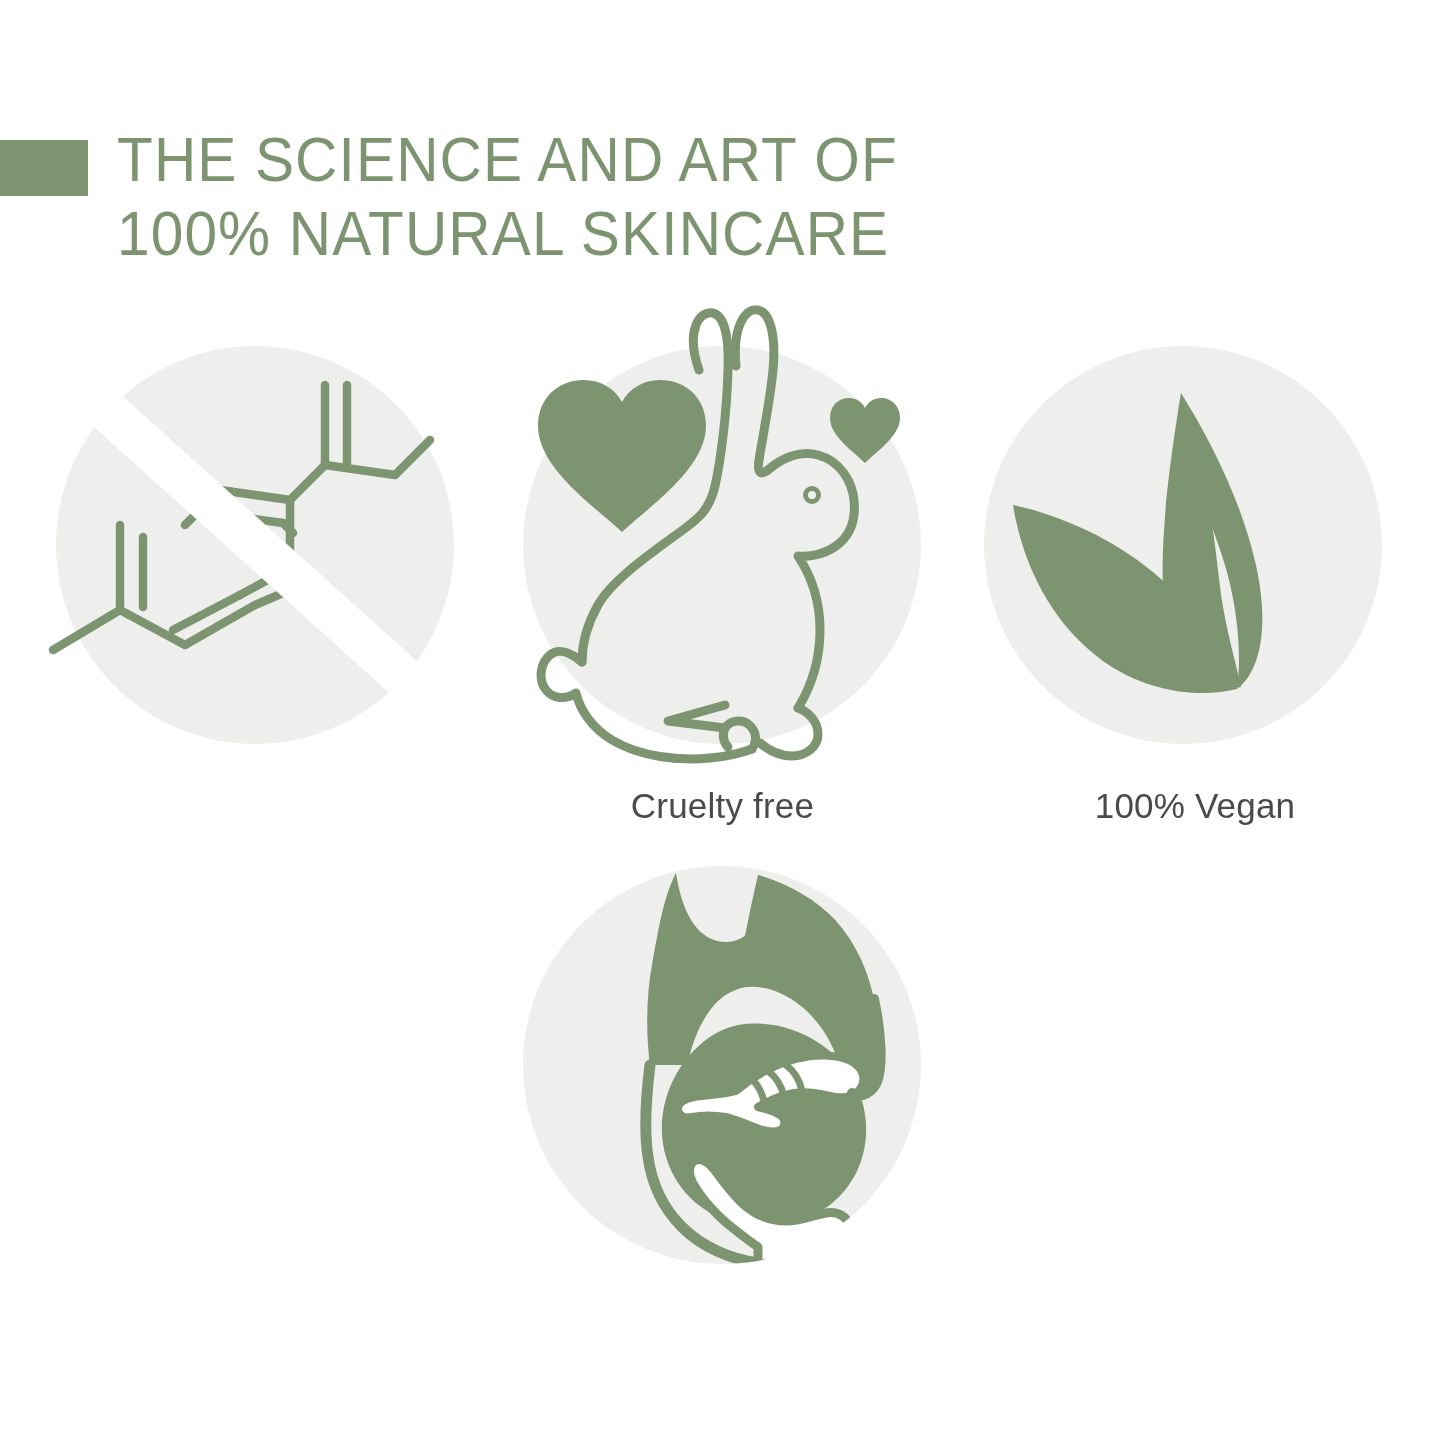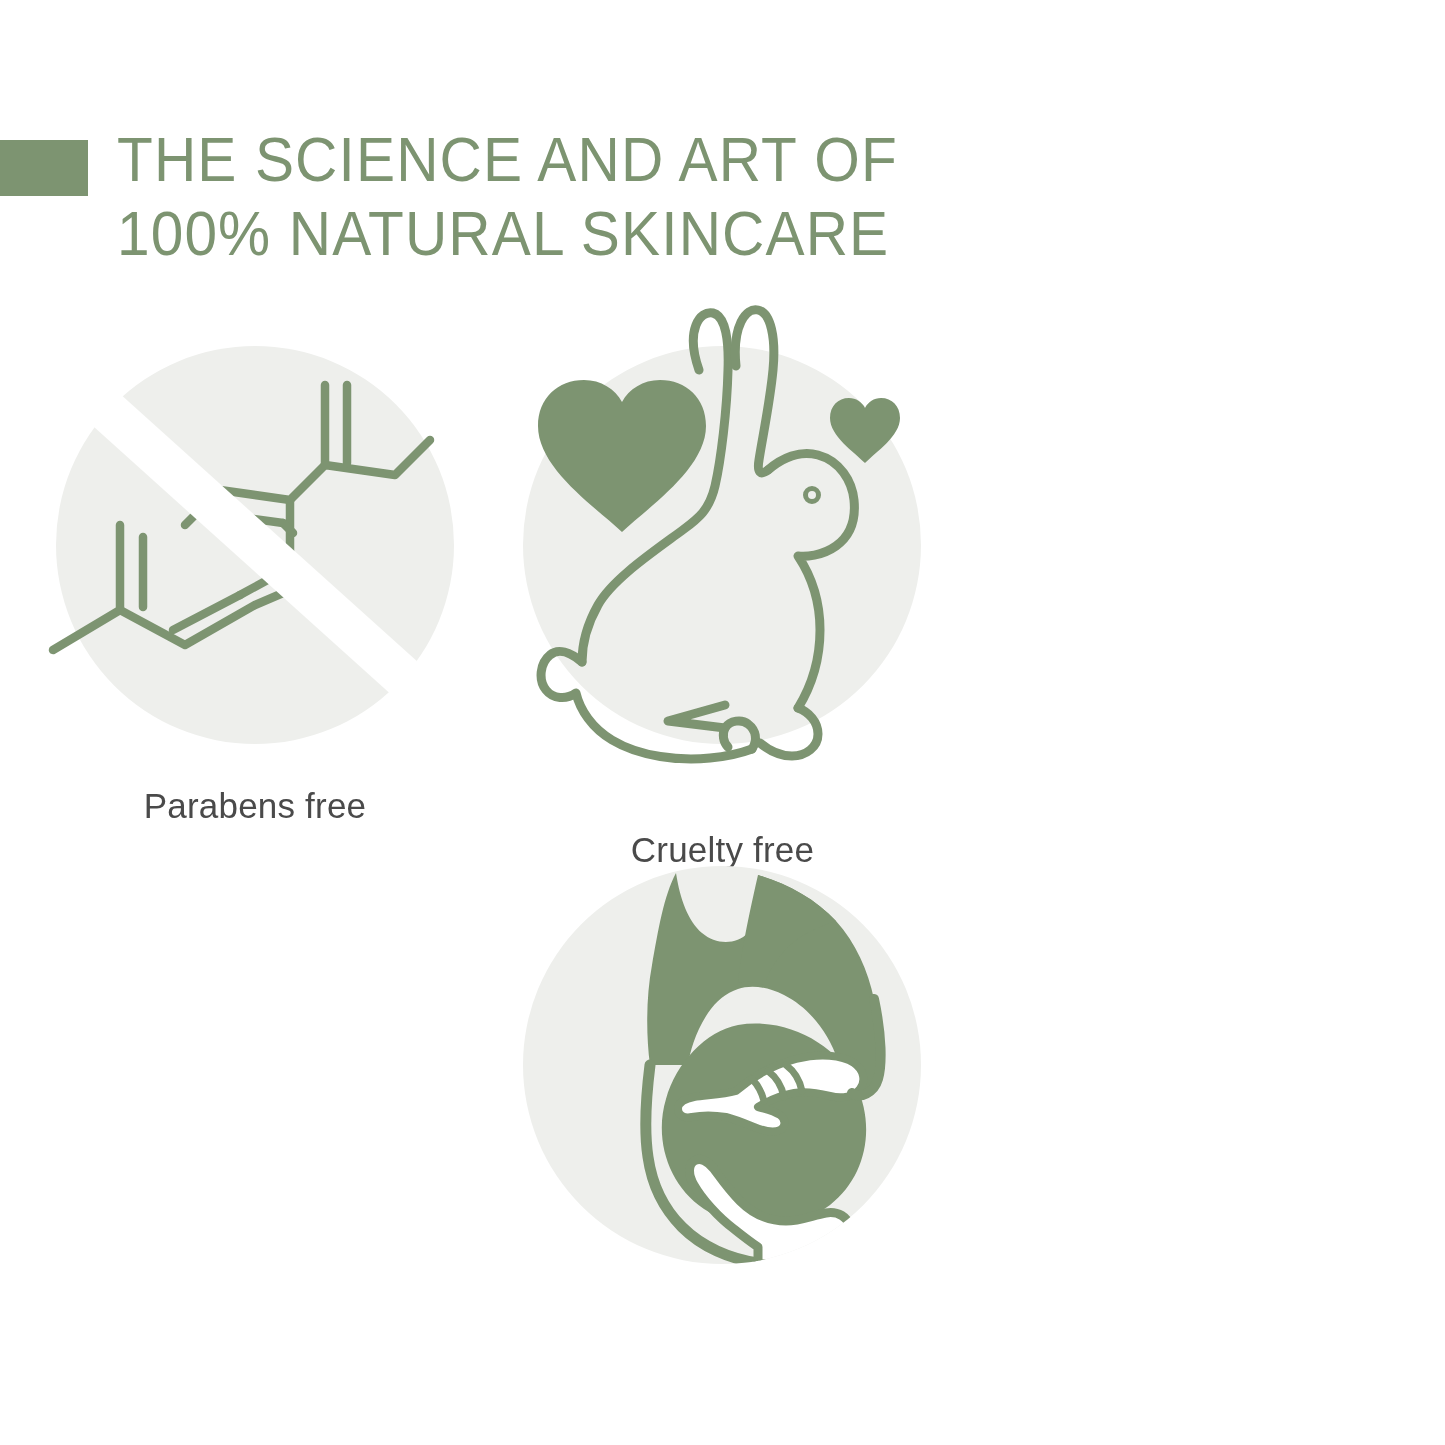--- a/index.html
+++ b/index.html
@@ -73,21 +73,21 @@
     letter-spacing: 0.2px;
     white-space: pre-line;
   }
 
   .feature-1 { left: 25px;  top: 345px; width: 460px; height: 500px; }
   .feature-2 { left: 500px; top: 300px; width: 445px; height: 545px; }
   .feature-3 { left: 975px; top: 345px; width: 440px; height: 500px; }
   .feature-4 { left: 500px; top: 865px; width: 445px; height: 540px; }
 
   .feature-1 .caption { top: 440px; }
-  .feature-2 .caption { top: 485px; margin-top: 44px; }
+  .feature-2 .caption { top: 485px; }
   .feature-3 .caption { top: 440px; }
   .feature-4 .caption { top: 425px; }
 
   svg { display: block; overflow: visible; }
 </style>
 </head>
 <body>
 
 <div id="page">
 
@@ -132,21 +132,20 @@
             <path d="M28,305 L95,265 L95,180"></path>
             <path d="M95,265 L160,300 L230,260 L265,245"></path>
             <path d="M118,192 L118,262"></path>
 
             <path d="M148,285 L215,250"></path>
             <path d="M215,250 L248,232"></path>
           </g>
         </g>
       </svg>
     </div>
-    <div class="caption">Parabens free</div>
   </div>
 
   <div class="feature feature-2">
     <div class="icon-wrap">
       <svg width="445" height="470" viewBox="0 0 445 470">
 
         <circle cx="222" cy="245" r="199" fill="#eeefec"></circle>
 
         <path d="M38,126
                  C38,98 58,80 84,80
@@ -207,20 +206,53 @@
 
           <path d="M225,428 L168,421 L225,405"></path>
         </g>
 
         <circle cx="312" cy="195" r="6.5" fill="none" stroke="#7d9471" stroke-width="5"></circle>
       </svg>
     </div>
     <div class="caption">Cruelty free</div>
   </div>
 
+  <div class="feature feature-3">
+    <div class="icon-wrap">
+      <svg width="440" height="420" viewBox="0 0 440 420">
+        <circle cx="208" cy="200" r="199" fill="#eeefec"></circle>
+
+        <path d="M206,48
+                 C206,48 194,120 190,172
+                 C186,222 186,264 198,294
+                 C213,332 248,344 266,342
+                 C262,322 254,296 248,262
+                 C240,214 238,140 206,48 Z" fill="#7d9471"></path>
+
+        <path d="M206,48
+                 C236,96 266,156 280,216
+                 C296,284 284,328 262,344
+                 C268,300 260,244 242,196
+                 C226,152 214,100 206,48 Z" fill="#7d9471"></path>
+
+        <path d="M38,160
+                 C38,160 86,182 132,214
+                 C186,252 238,298 262,344
+                 C222,354 170,346 128,316
+                 C78,280 48,222 38,160 Z" fill="#7d9471"></path>
+
+        <path d="M38,160
+                 C86,170 144,196 186,234
+                 C228,272 252,314 262,344
+                 C230,308 188,272 144,246
+                 C104,222 64,194 38,160 Z" fill="#7d9471"></path>
+      </svg>
+    </div>
+    <div class="caption">100% Vegan</div>
+  </div>
 
   <div class="feature feature-4">
     <div class="icon-wrap">
       <svg width="445" height="420" viewBox="0 0 445 420">
         <circle cx="222" cy="200" r="199" fill="#eeefec"></circle>
 
         <defs>
           <clipPath id="circleClip4">
             <circle cx="222" cy="200" r="199"></circle>
           </clipPath>

